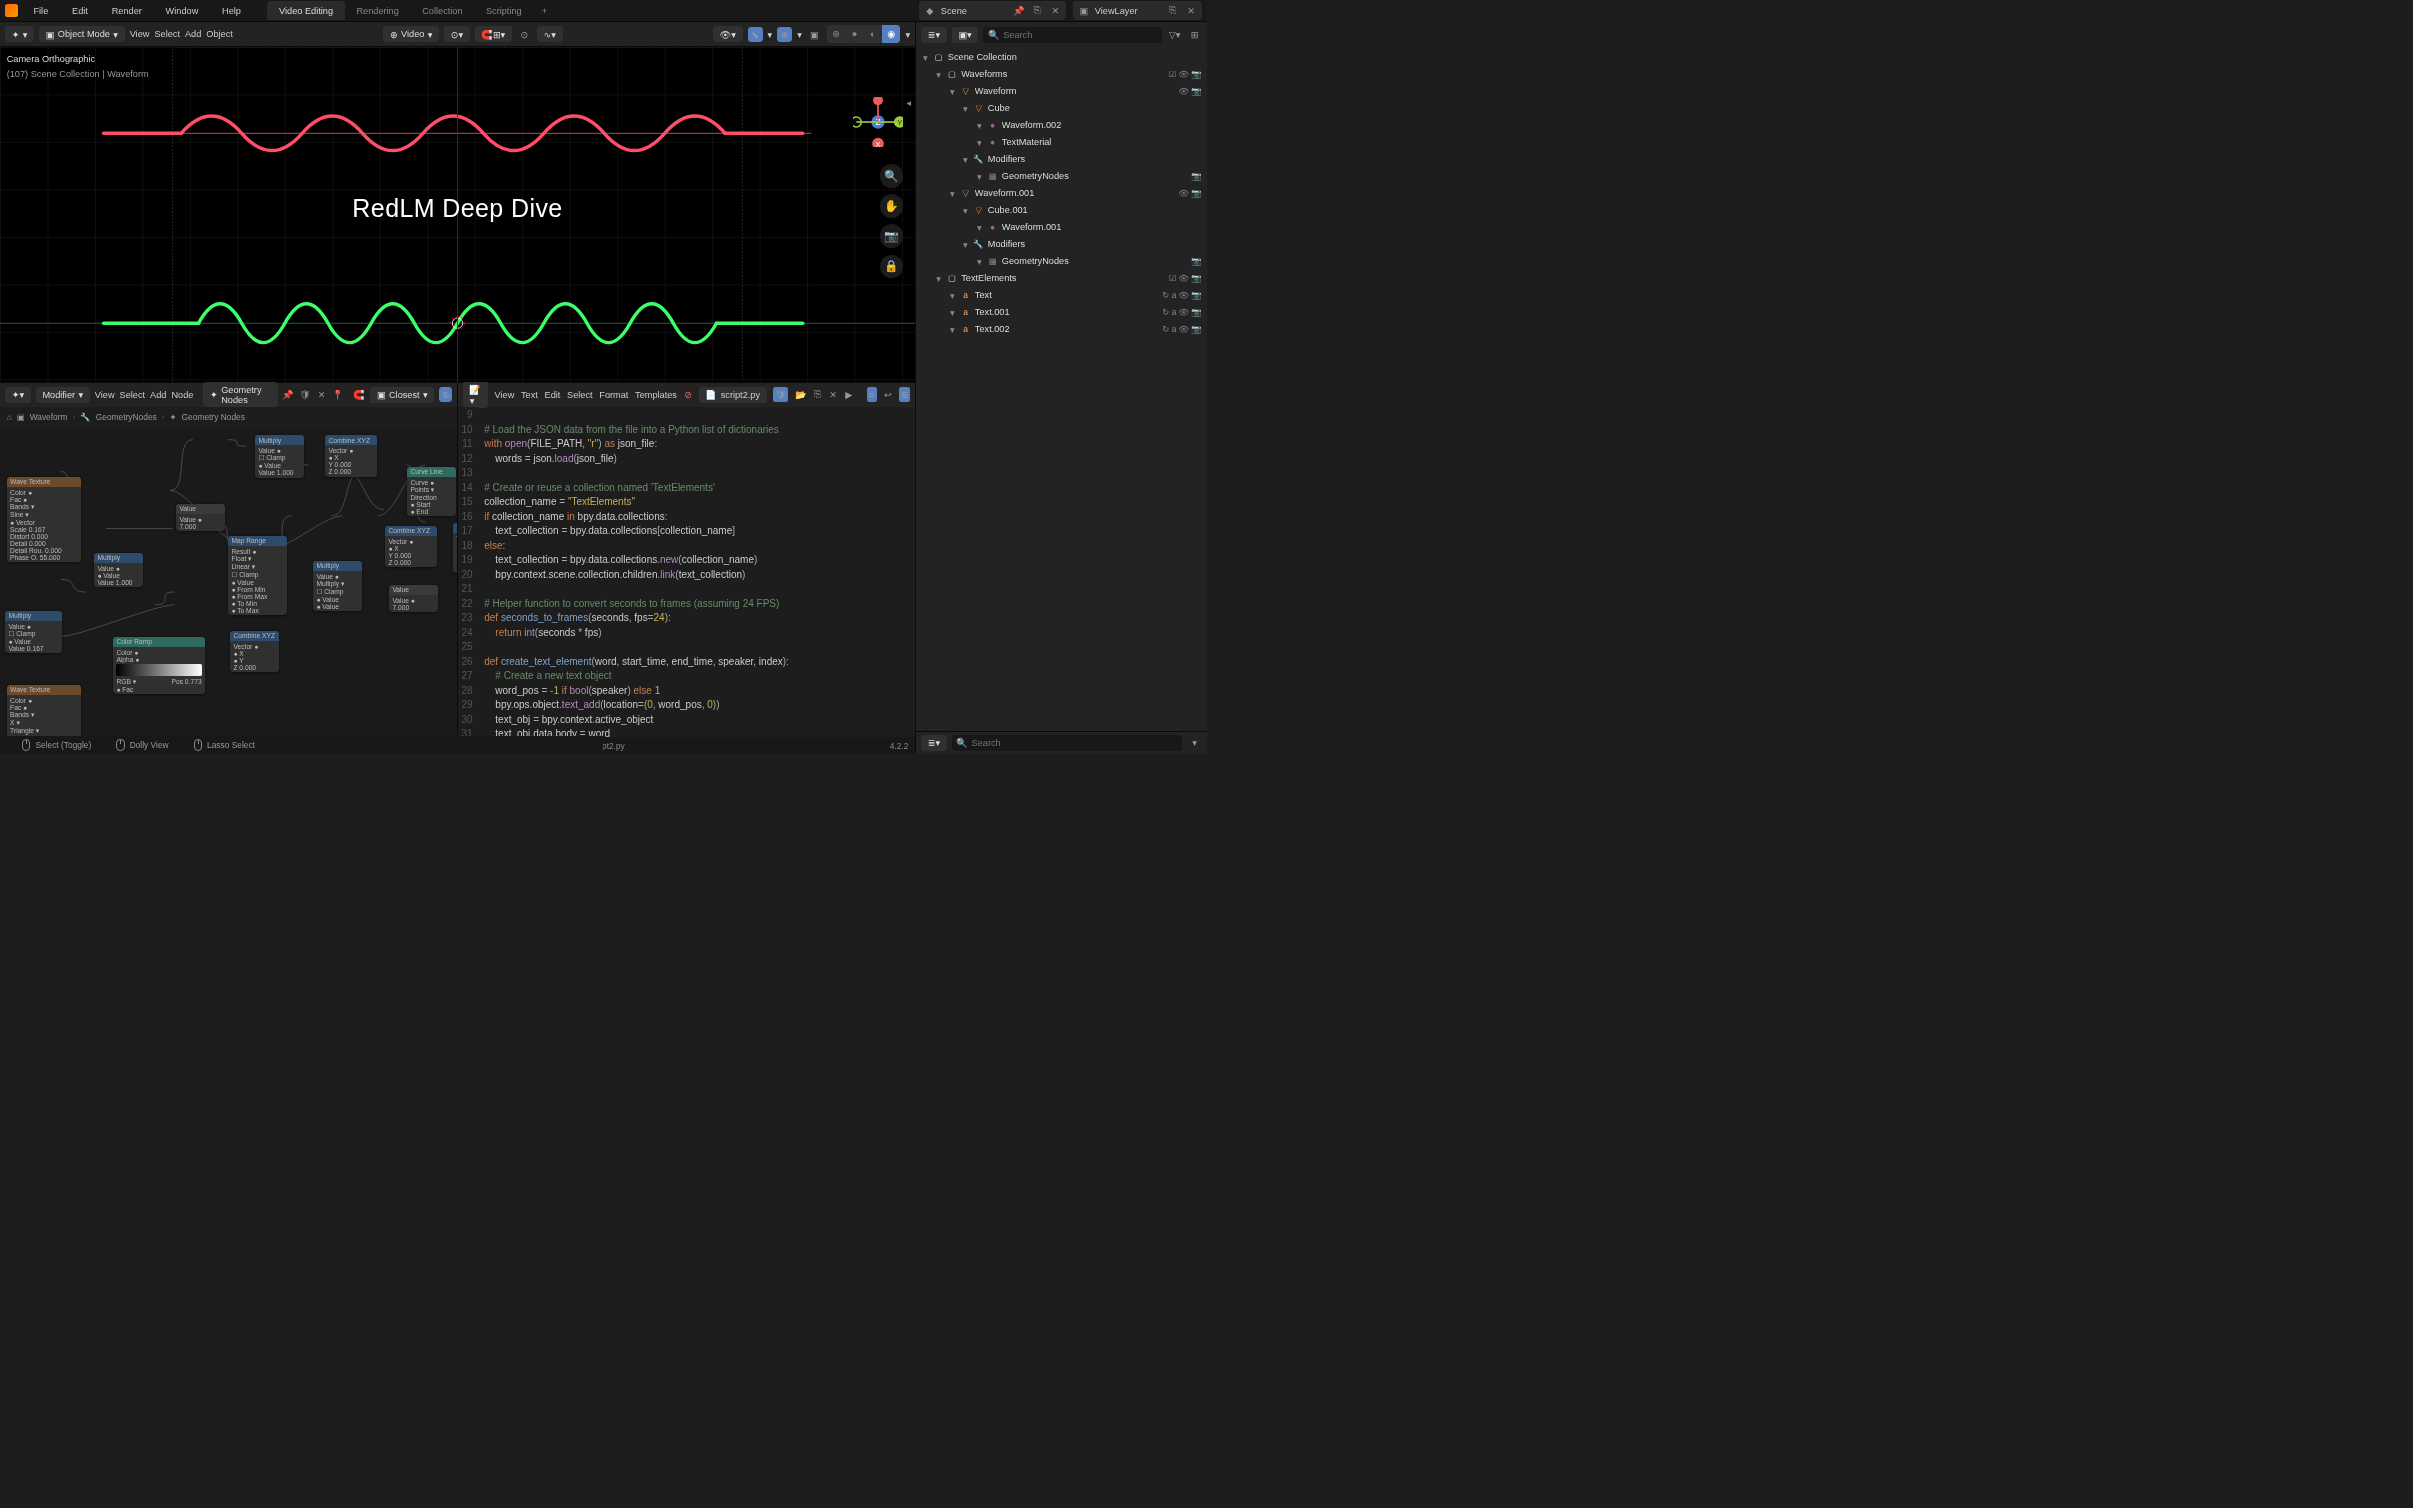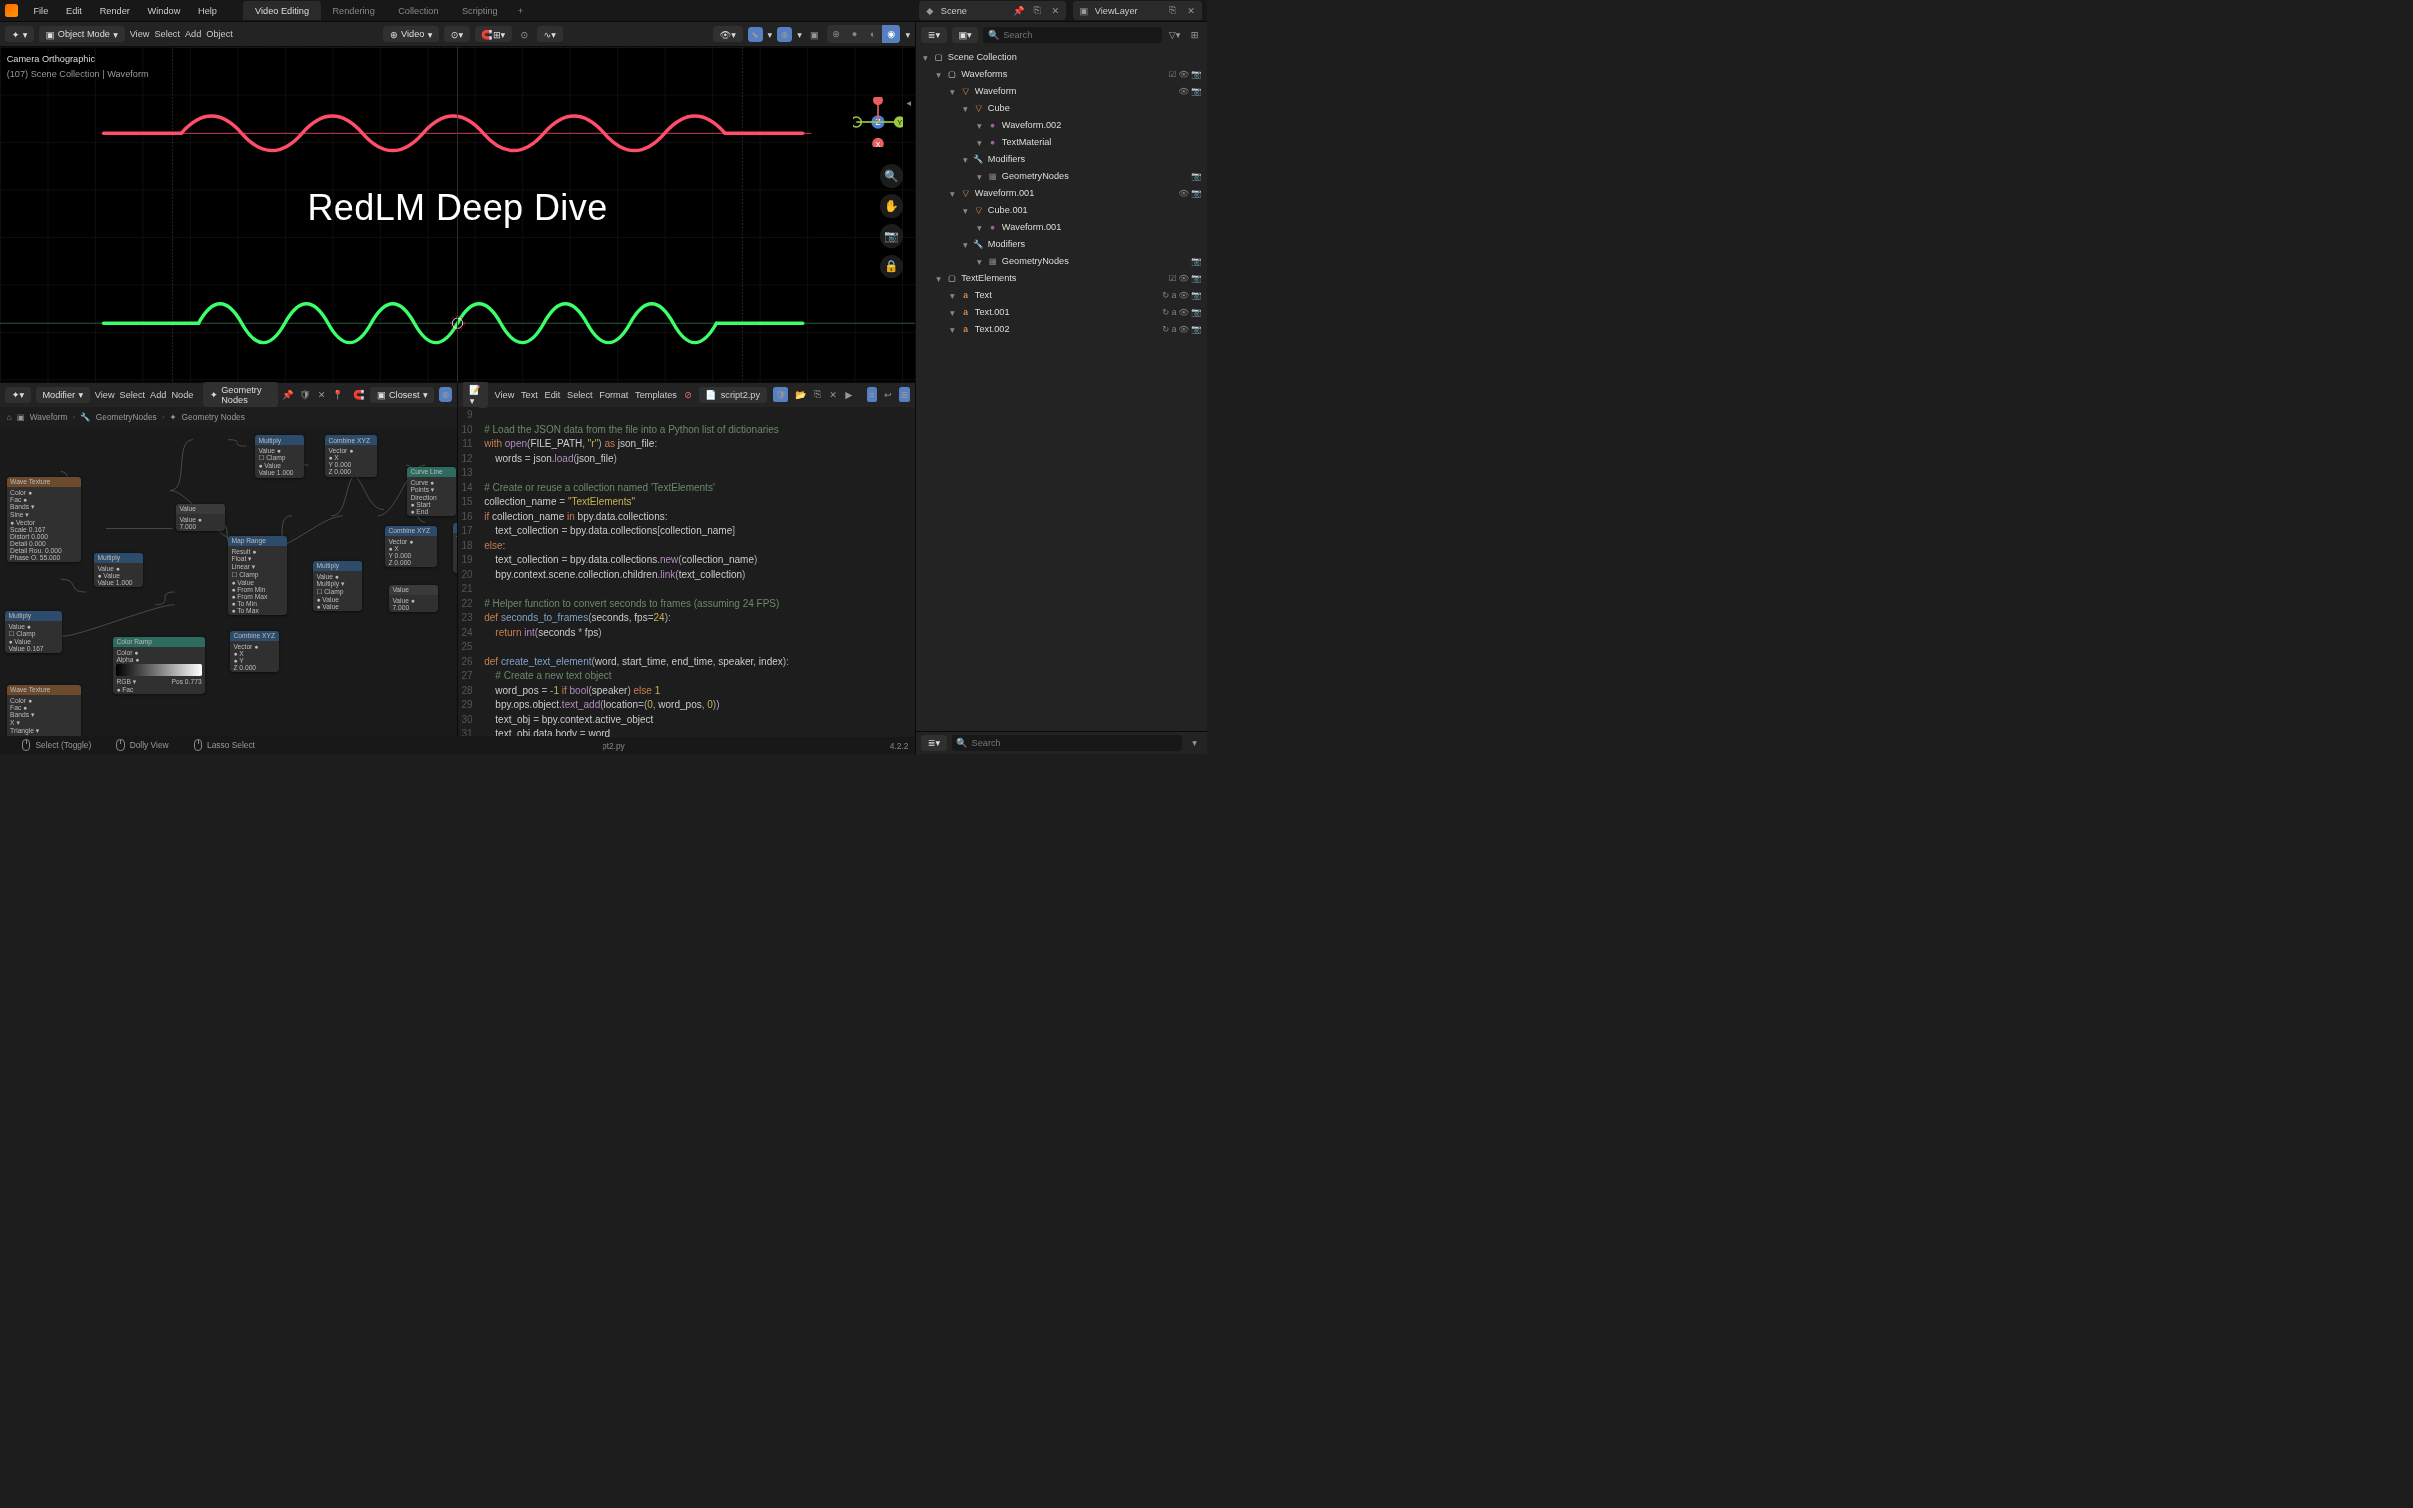--- a/index.html
+++ b/index.html
@@ -1,19 +1,19 @@
 <!DOCTYPE html>
 <html style="font-size:13.4px"><head>
 <meta charset="utf-8">
 <style>
 * { margin:0; padding:0; box-sizing:border-box; font-family:-apple-system,BlinkMacSystemFont,"Segoe UI",sans-serif; }
 body { background:#1d1d1d; color:#ccc; font-size:9.2px; overflow:hidden; width:1207px; height:754px; position:relative; }
 .topbar { height:22px; background:#181818; display:flex; align-items:center; padding:0 5px; border-bottom:0.8px solid #0a0a0a; }
 .logo { width:13.4px; height:13.4px; background:linear-gradient(135deg,#f60,#f90); border-radius:2.5px; margin-right:6.7px; }
-.menu { display:flex; gap:1px; }
+.menu { display:flex; gap:7px; }
 .menu span { padding:3.4px 8.4px; color:#ccc; cursor:default; }
 .workspaces { display:flex; margin-left:18px; gap:0; }
 .ws-tab { padding:4.2px 11.7px; color:#888; border-radius:3.4px 3.4px 0 0; }
 .ws-tab.active { background:#2a2a2a; color:#ddd; }
 .ws-plus { padding:4.2px 8.4px; color:#888; }
 .top-right { margin-left:auto; display:flex; gap:6.7px; align-items:center; }
 .scene-pill, .layer-pill { display:flex; align-items:center; background:#2a2a2a; border-radius:3.4px; padding:1.7px 3.4px; gap:3.4px; }
 .scene-pill input, .layer-pill input { background:transparent; border:none; color:#ccc; width:67px; outline:none; font-size:9.2px; }
 .icon-btn { width:15px; height:15px; display:inline-flex; align-items:center; justify-content:center; color:#999; }
 
@@ -26,21 +26,21 @@
 .dd { background:#303030; border-radius:3.4px; padding:2.5px 6.7px; display:flex; align-items:center; gap:3.4px; color:#ddd; }
 .viewport-hdr .spacer { flex:1; }
 .shading-btns { display:flex; gap:0; background:#303030; border-radius:3.4px; overflow:hidden; }
 .shading-btns span { width:18.4px; height:18.4px; display:flex; align-items:center; justify-content:center; color:#888; }
 .shading-btns span.on { background:#5680c2; color:#fff; }
 
 .viewport { position:relative; background:#000000; height:335px; overflow:hidden; }
 .vp-overlay { position:absolute; top:5px; left:6.7px; font-size:9.2px; color:#999; text-shadow:0 0.8px 1.7px #000; line-height:1.6; }
 .vp-overlay .bright { color:#ddd; }
 svg.grid { position:absolute; inset:0; }
-.vp-title { position:absolute; top:48%; left:50%; transform:translate(-50%,-50%); font-size:36px; font-weight:500; color:#fff; letter-spacing:0.4px; white-space:nowrap; }
+.vp-title { position:absolute; top:48%; left:50%; transform:translate(-50%,-50%); font-size:25px; font-weight:500; color:#fff; letter-spacing:0.4px; white-space:nowrap; }
 .gizmo { position:absolute; top:50px; right:11.7px; width:50px; height:50px; }
 .vp-side-btns { position:absolute; top:117px; right:11.7px; display:flex; flex-direction:column; gap:6.7px; }
 .vp-side-btns span { width:23.5px; height:23.5px; background:rgba(40,40,40,.7); border-radius:11.7px; display:flex; align-items:center; justify-content:center; color:#ccc; font-size:11.7px; }
 .vp-collapse { position:absolute; top:50px; right:0; width:8.4px; height:10px; color:#888; }
 
 
 .bottom-row { flex:1; display:flex; min-height:0; border-top:1.7px solid #0a0a0a; }
 .nodes-panel { flex:1; display:flex; flex-direction:column; min-width:0; background:#1d1d1d; border-right:1.7px solid #0a0a0a; }
 .text-panel { flex:1; display:flex; flex-direction:column; min-width:0; background:#1d1d1d; }
 

